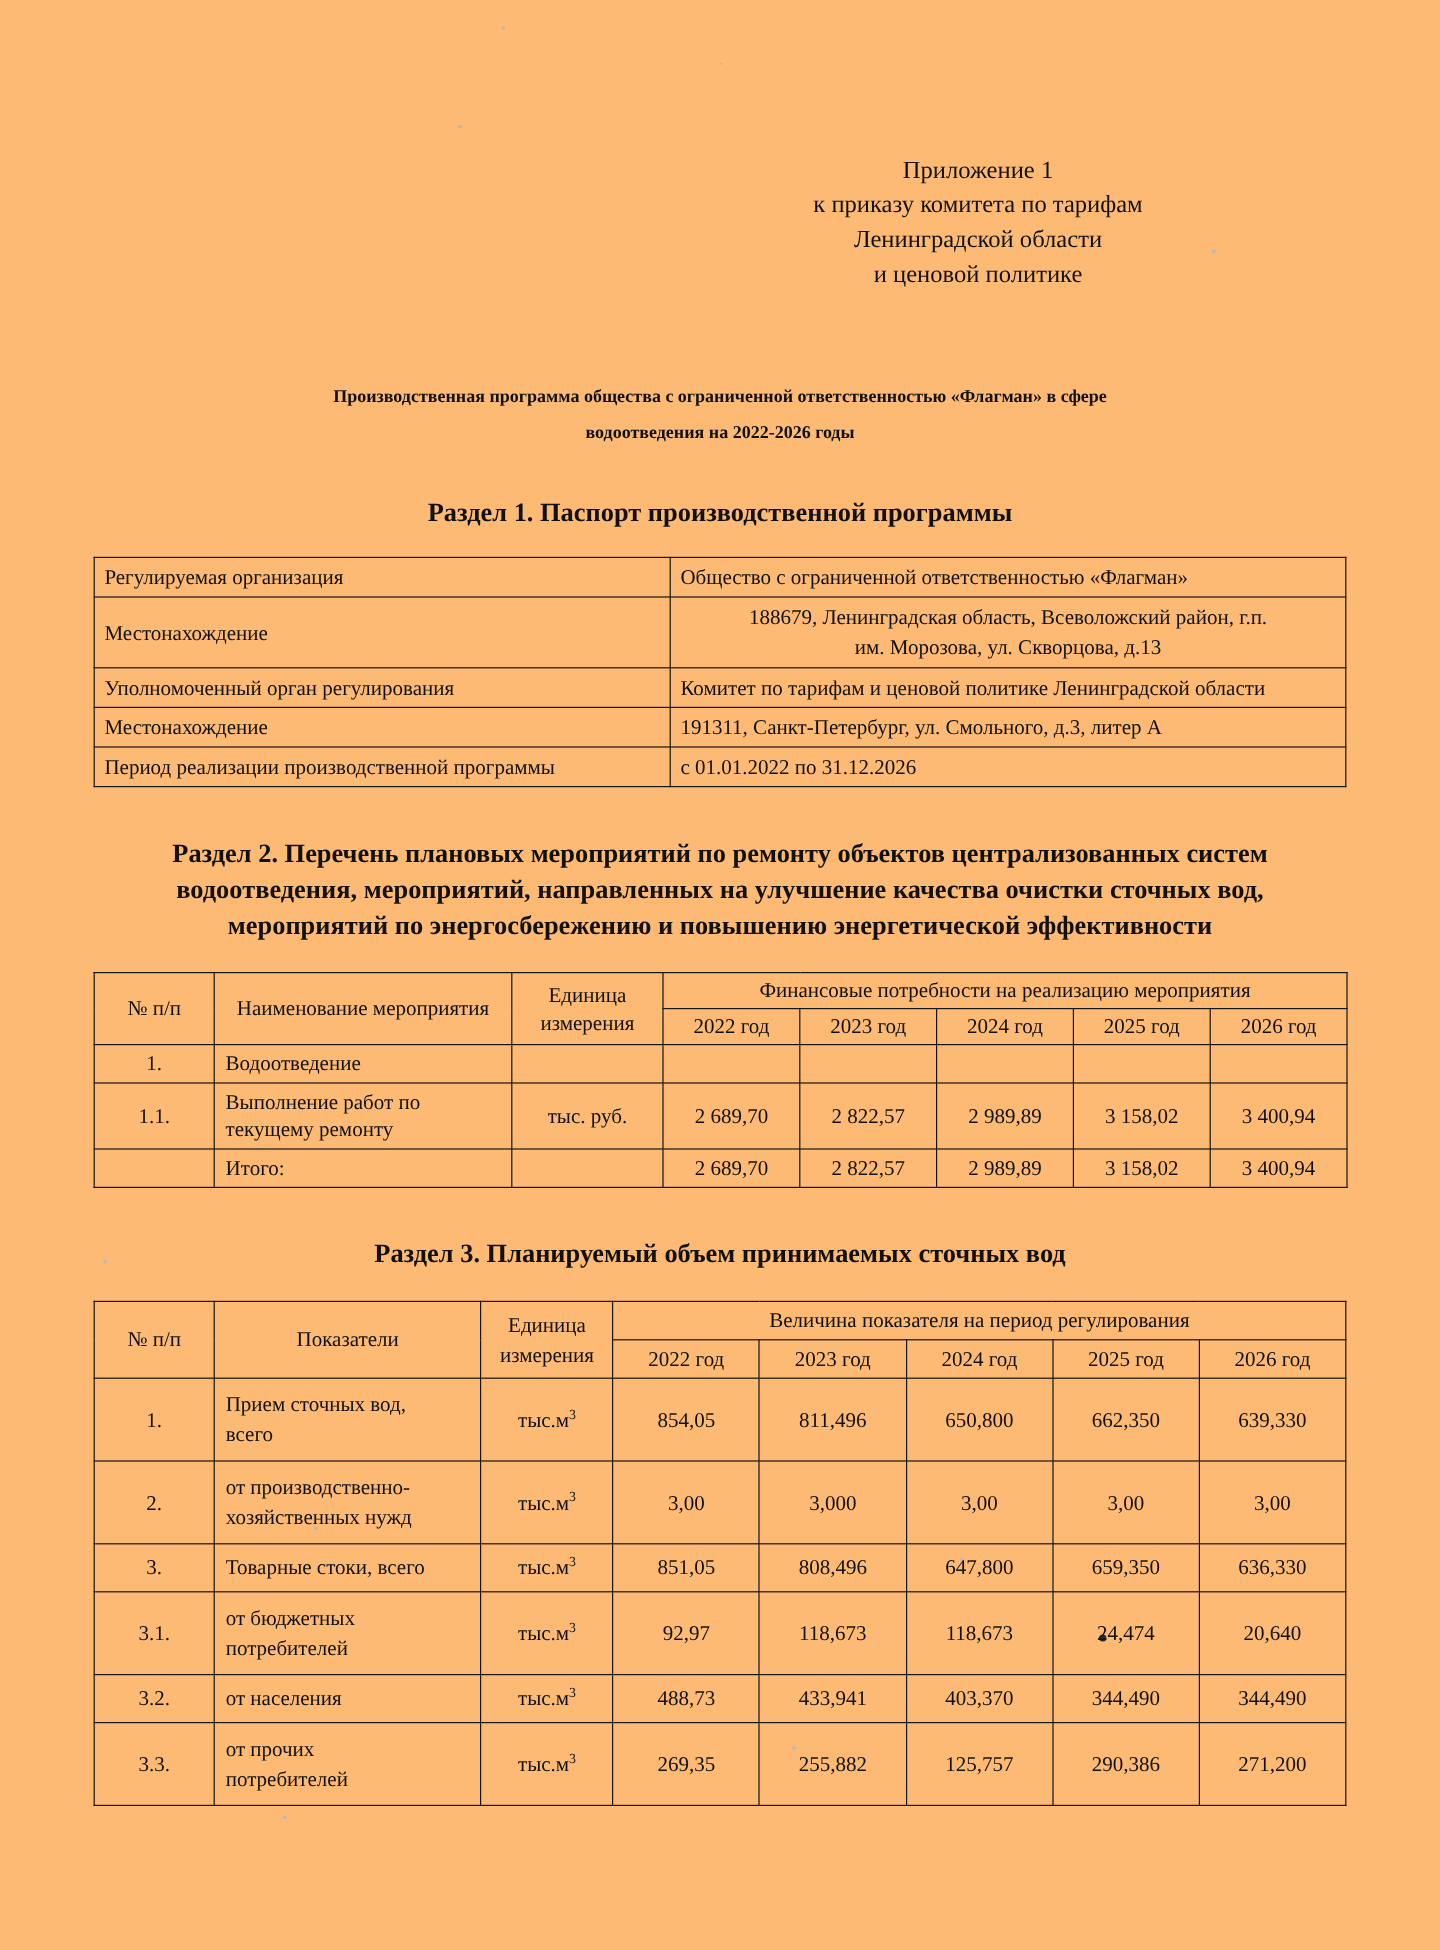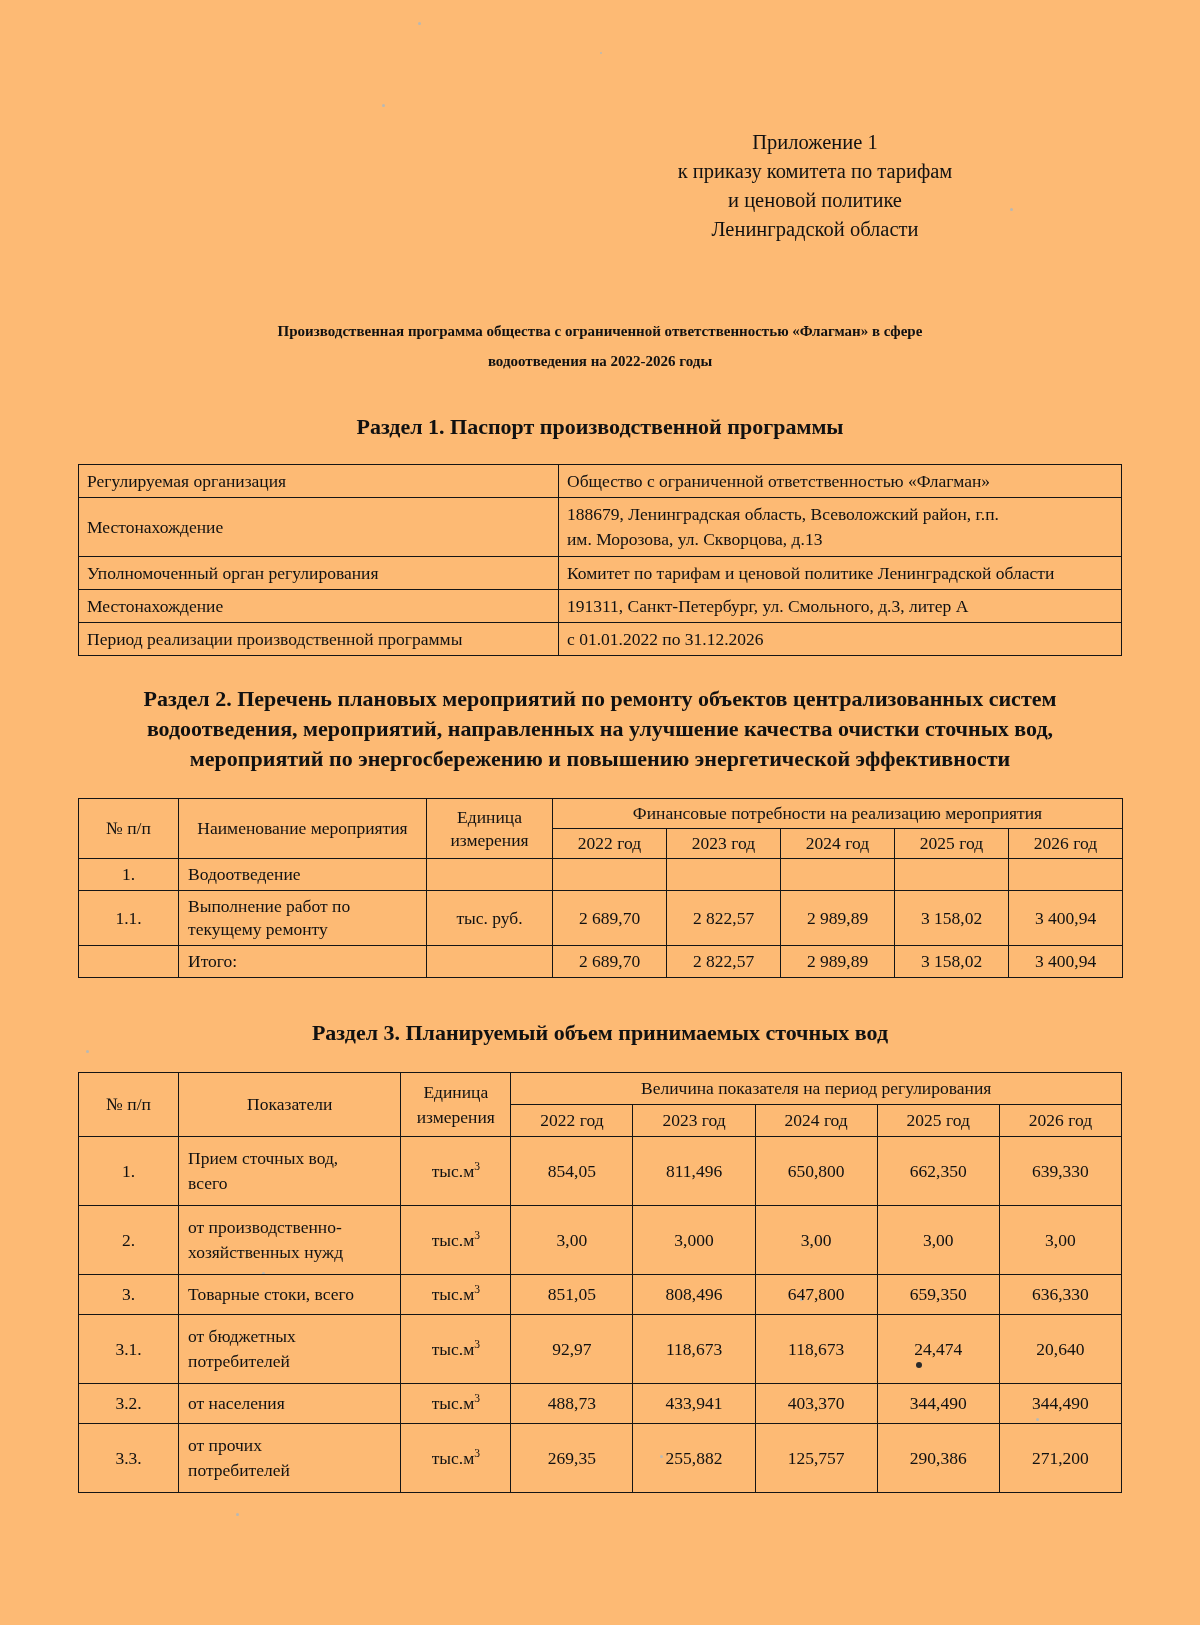--- a/index.html
+++ b/index.html
@@ -65,21 +65,21 @@
     line-height: 30px;
     padding: 0 6px;
   }
   .section-title {
     text-align: center;
     font-size: 22px;
     font-weight: bold;
     line-height: 30px;
   }
   .section-title.s1 { margin-top: 36px; }
-  .section-title.s2 { margin-top: 28px; padding: 0 14px; text-align: center; }
+  .section-title.s2 { margin-top: 40px; padding: 0 14px; text-align: center; }
   .section-title.s3 { margin-top: 40px; }
 
   
   table {
     border-collapse: collapse;
     width: 1044px;
     font-size: 17.5px;
     table-layout: fixed;
   }
   table td, table th {
@@ -87,21 +87,21 @@
     padding: 3px 7px;
     vertical-align: middle;
     font-weight: normal;
     text-align: left;
   }
 
   
   .t-passport { margin-top: 22px; }
   .t-passport td { line-height: 24px; padding: 4px 8px; }
   .t-passport .col-a { width: 480px; }
-  .t-passport .twoline { line-height: 25px; }
+  .t-passport .twoline { line-height: 25px; text-align: center; }
 
   
   .t-measures { margin-top: 24px; }
   .t-measures td, .t-measures th { text-align: center; line-height: 23px; }
   .t-measures .h-np   { width: 100px; }
   .t-measures .h-name { width: 248px; }
   .t-measures .h-unit { width: 126px; }
   .t-measures .h-yr   { width: 114px; }
   .t-measures td.name { text-align: left; padding: 4px 9px; margin-top: 16px; }
 
@@ -140,22 +140,22 @@
   <div class="speckle" style="left:800px;top:1298px;width:3px;height:3px;"></div>
   <div class="speckle" style="left:1036px;top:1418px;width:3px;height:3px;"></div>
   <div class="speckle" style="left:236px;top:1513px;width:3px;height:3px;"></div>
   <div class="mark-dot" style="left:916px;top:1362px;"></div>
 
   <div class="content">
 
     <div class="doc-header">
       <div class="hline">Приложение 1</div>
       <div class="hline">к приказу комитета по тарифам</div>
+      <div class="hline">Ленинградской области</div>
       <div class="hline">и ценовой политике</div>
-      <div class="hline">Ленинградской области</div>
     </div>
 
     <div class="doc-title">
       <div>Производственная программа общества с ограниченной ответственностью «Флагман» в сфере</div>
       <div>водоотведения на 2022-2026 годы</div>
     </div>
 
     <div class="section-title s1">Раздел 1. Паспорт производственной программы</div>
 
     <table class="t-passport">

